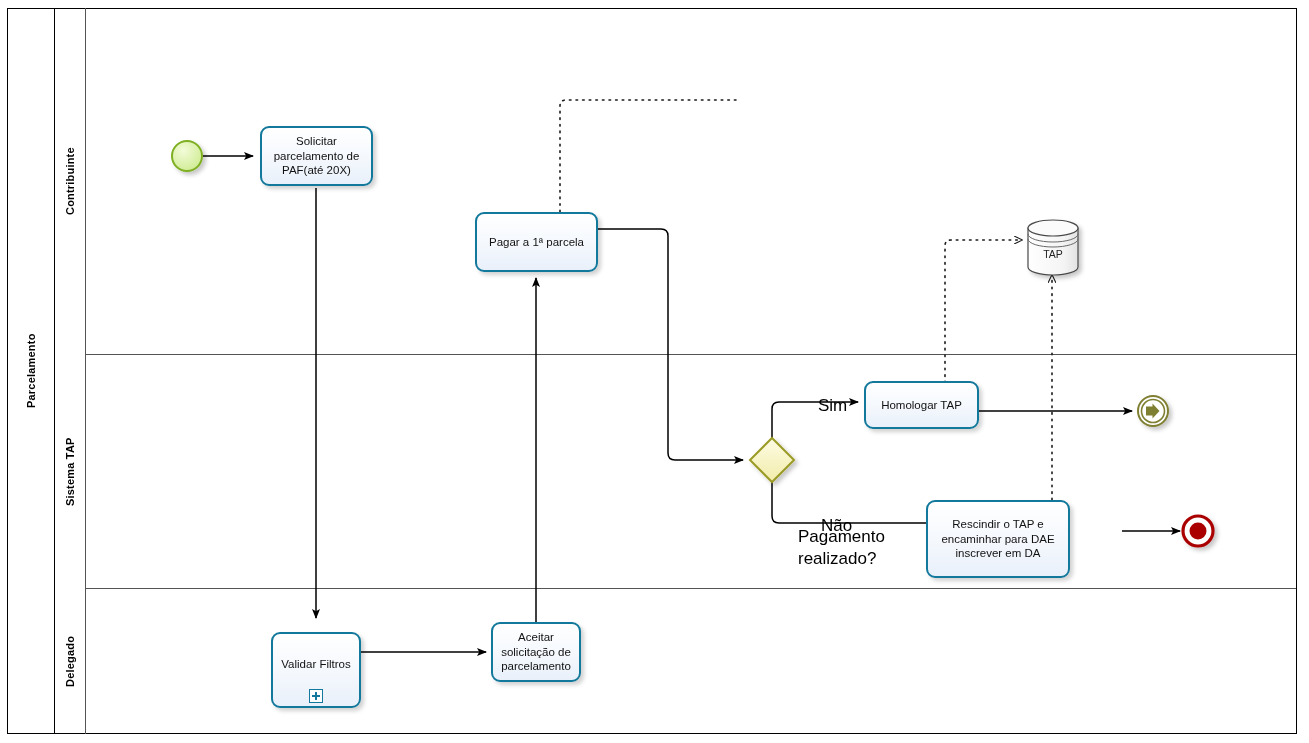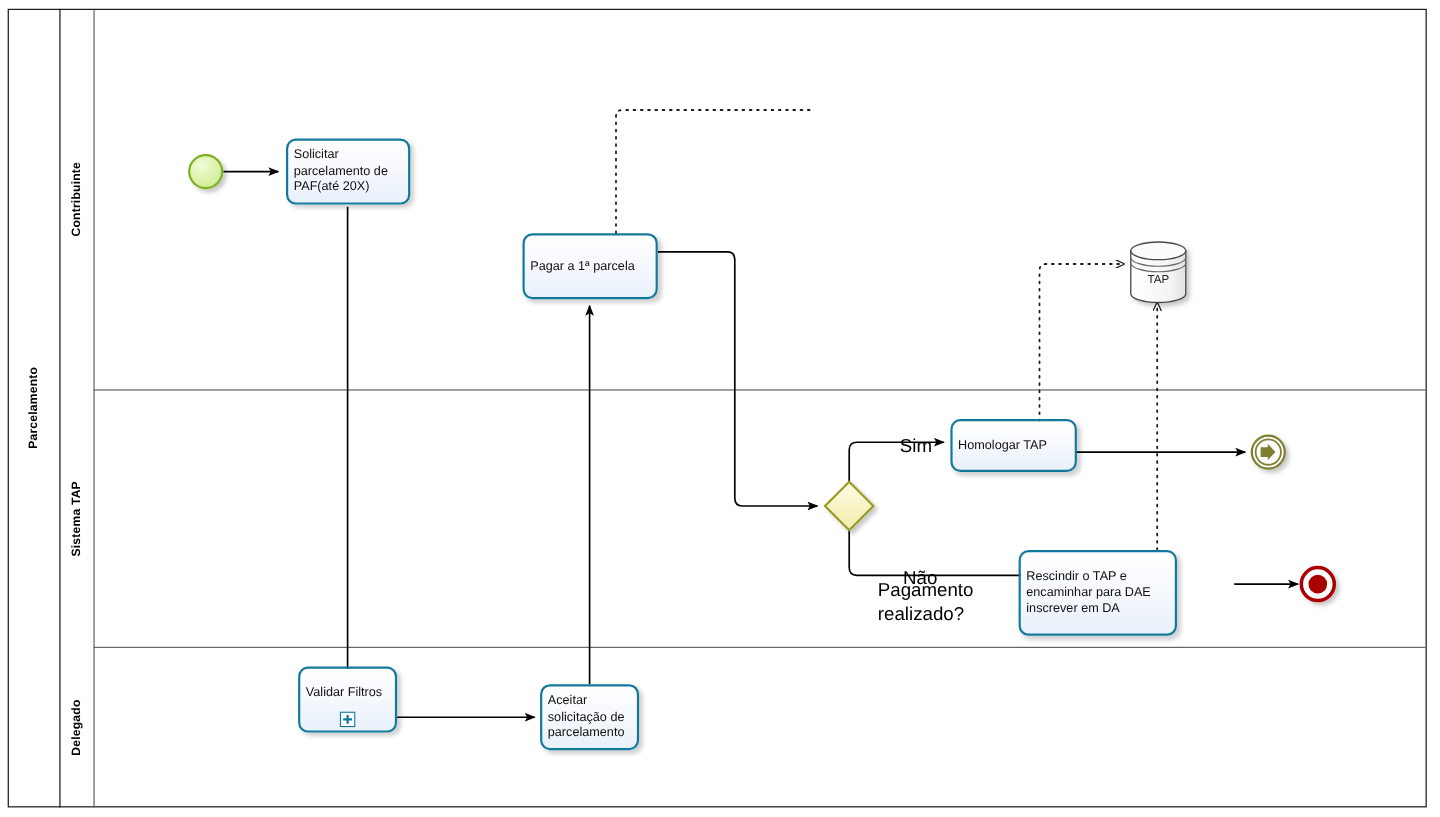--- a/index.html
+++ b/index.html
@@ -53,20 +53,21 @@
   .task {
     position: absolute;
     box-sizing: border-box;
     border: 2px solid #12789c;
     border-radius: 9px;
     background: linear-gradient(to bottom, #ffffff 0%, #f4f8fd 55%, #e9f0fa 100%);
     box-shadow: 3px 3px 4px rgba(0,0,0,0.18);
     display: flex;
     align-items: center;
     justify-content: center;
+    text-align: center;
     font-size: 11.5px;
     color: #111111;
     line-height: 1.25;
     padding: 2px 5px;
   }
   .task-text { display: block; width: 100%; }
   .subproc-marker {
     position: absolute;
     width: 14px;
     height: 14px;
@@ -221,21 +222,21 @@
   </div>
 
   <div class="task" style="left:864px; top:381px; width:115px; height:48px;">
     <span class="task-text">Homologar TAP</span>
   </div>
 
   <div class="task" style="left:926px; top:500px; width:144px; height:78px;">
     <span class="task-text">Rescindir o TAP e encaminhar para DAE inscrever em DA</span>
   </div>
 
-  <div class="task" style="left:271px; top:606px; width:90px; height:60px; padding-bottom:14px;">
+  <div class="task" style="left:271px; top:632px; width:90px; height:76px; padding-bottom:14px;">
     <span class="task-text">Validar Filtros</span>
     <span class="subproc-marker"></span>
   </div>
 
   <div class="task" style="left:491px; top:622px; width:90px; height:60px;">
     <span class="task-text">Aceitar solicitação de parcelamento</span>
   </div>
 
 
   <div class="edge-label" style="left:818px; top:395px;">Sim</div>

